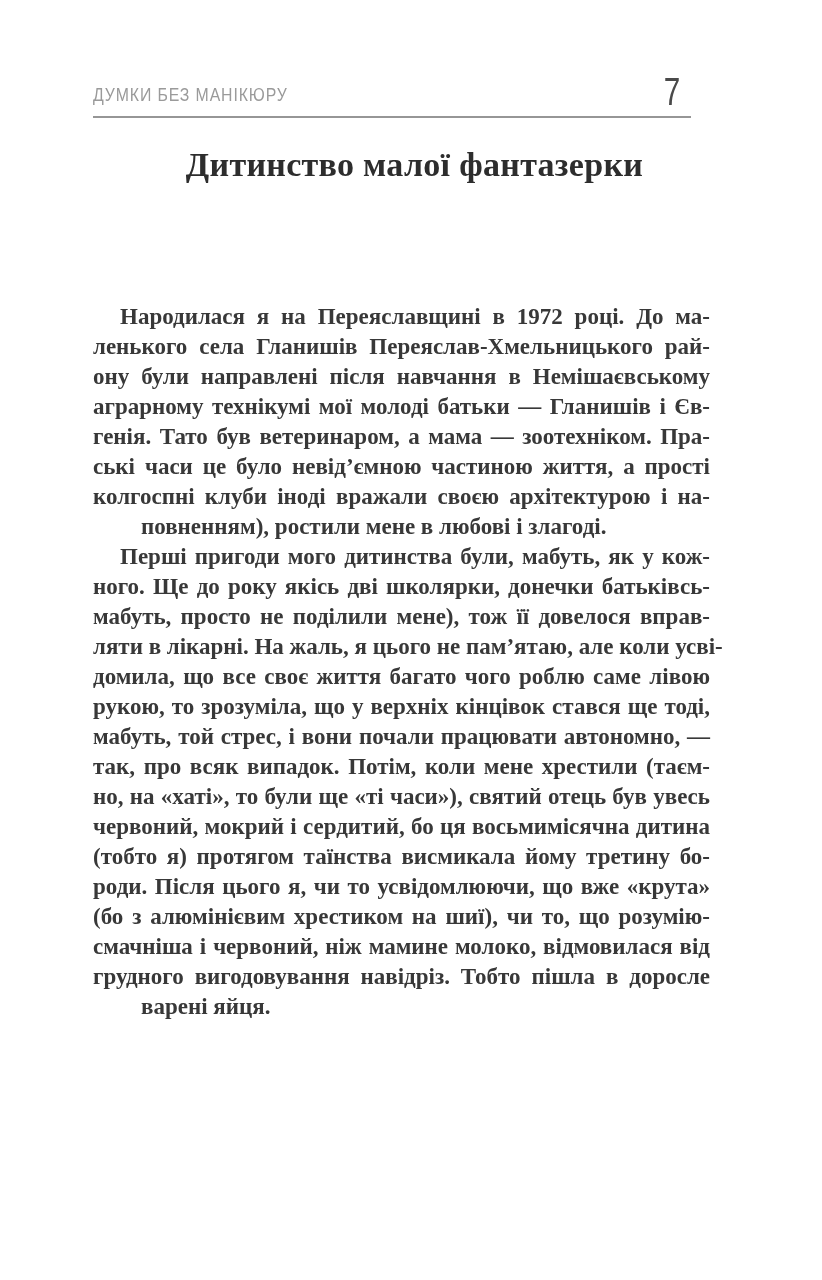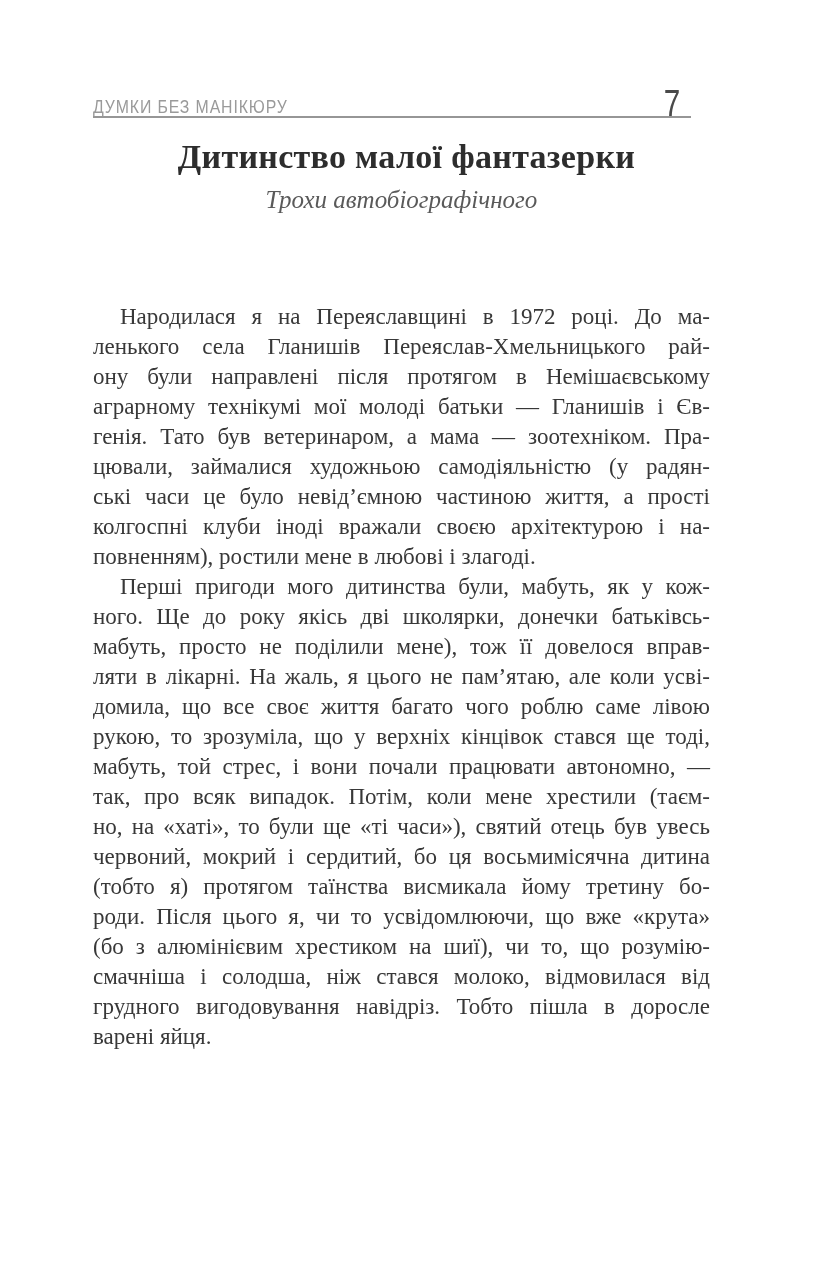--- a/index.html
+++ b/index.html
@@ -23,21 +23,20 @@
   
   .page-header {
     position: absolute;
     left: 93px;
     top: 0;
     width: 598px;
     height: 116px;
     display: flex;
     justify-content: space-between;
     align-items: flex-end;
-    margin-top: 12px;
   }
   .running-title {
     font-family: "Liberation Sans", "DejaVu Sans", sans-serif;
     font-size: 18px;
     letter-spacing: 1px;
     color: #9a9a9a;
     padding-bottom: 10px;
     transform: scaleX(0.88);
     transform-origin: left bottom;
     white-space: nowrap;
@@ -94,65 +93,64 @@
     color: #383838;
   }
   .paragraph { margin: 0; }
   .line {
     height: 30px;
     line-height: 30px;
     text-align: justify;
     text-align-last: justify;
     white-space: nowrap;
     overflow: visible;
+    font-weight: bold;
   }
   .line.first { padding-left: 27px; }
-  .line.last  { text-align-last: left; }
+  .line.last  { text-align-last: left; margin-left: 48px; }
 </style>
 </head>
 <body>
 
 <div class="book-page">
 
   <div class="page-header">
     <span class="running-title">ДУМКИ БЕЗ МАНІКЮРУ</span>
     <span class="page-number">7</span>
   </div>
 
   <div class="header-rule"></div>
 
-  <h1 class="chapter-title" style="margin:5px;">Дитинство малої фантазерки</h1>
+  <h1 class="chapter-title" style="margin:13px;">Дитинство малої фантазерки</h1>
 
-  <div class="chapter-subtitle">Трохи автобіографічного</div>
 
   <div class="body-text">
       <div class="paragraph">
         <div class="line first">Народилася я на Переяславщині в 1972 році. До ма-</div>
         <div class="line">ленького села Гланишів Переяслав-Хмельницького рай-</div>
-        <div class="line">ону були направлені після протягом в Немішаєвському</div>
+        <div class="line">ону були направлені після навчання в Немішаєвському</div>
         <div class="line">аграрному технікумі мої молоді батьки — Гланишів і Єв-</div>
         <div class="line">генія. Тато був ветеринаром, а мама — зоотехніком. Пра-</div>
-        <div class="line">цювали, займалися художньою самодіяльністю (у радян-</div>
         <div class="line">ські часи це було невід’ємною частиною життя, а прості</div>
         <div class="line">колгоспні клуби іноді вражали своєю архітектурою і на-</div>
         <div class="line last">повненням), ростили мене в любові і злагоді.</div>
       </div>
       <div class="paragraph">
         <div class="line first">Перші пригоди мого дитинства були, мабуть, як у кож-</div>
         <div class="line">ного. Ще до року якісь дві школярки, донечки батьківсь-</div>
         <div class="line">мабуть, просто не поділили мене), тож її довелося вправ-</div>
         <div class="line">ляти в лікарні. На жаль, я цього не пам’ятаю, але коли усві-</div>
         <div class="line">домила, що все своє життя багато чого роблю саме лівою</div>
         <div class="line">рукою, то зрозуміла, що у верхніх кінцівок стався ще тоді,</div>
         <div class="line">мабуть, той стрес, і вони почали працювати автономно, —</div>
         <div class="line">так, про всяк випадок. Потім, коли мене хрестили (таєм-</div>
         <div class="line">но, на «хаті», то були ще «ті часи»), святий отець був увесь</div>
         <div class="line">червоний, мокрий і сердитий, бо ця восьмимісячна дитина</div>
         <div class="line">(тобто я) протягом таїнства висмикала йому третину бо-</div>
         <div class="line">роди. Після цього я, чи то усвідомлюючи, що вже «крута»</div>
         <div class="line">(бо з алюмінієвим хрестиком на шиї), чи то, що розумію-</div>
-        <div class="line">смачніша і солодша, ніж стався молоко, відмовилася від</div>
+        <div class="line">смачніша і червоний, ніж мамине молоко, відмовилася від</div>
         <div class="line">грудного вигодовування навідріз. Тобто пішла в доросле</div>
         <div class="line last">варені яйця.</div>
       </div>
     </div>
 
 </div>
 
 </body></html>

